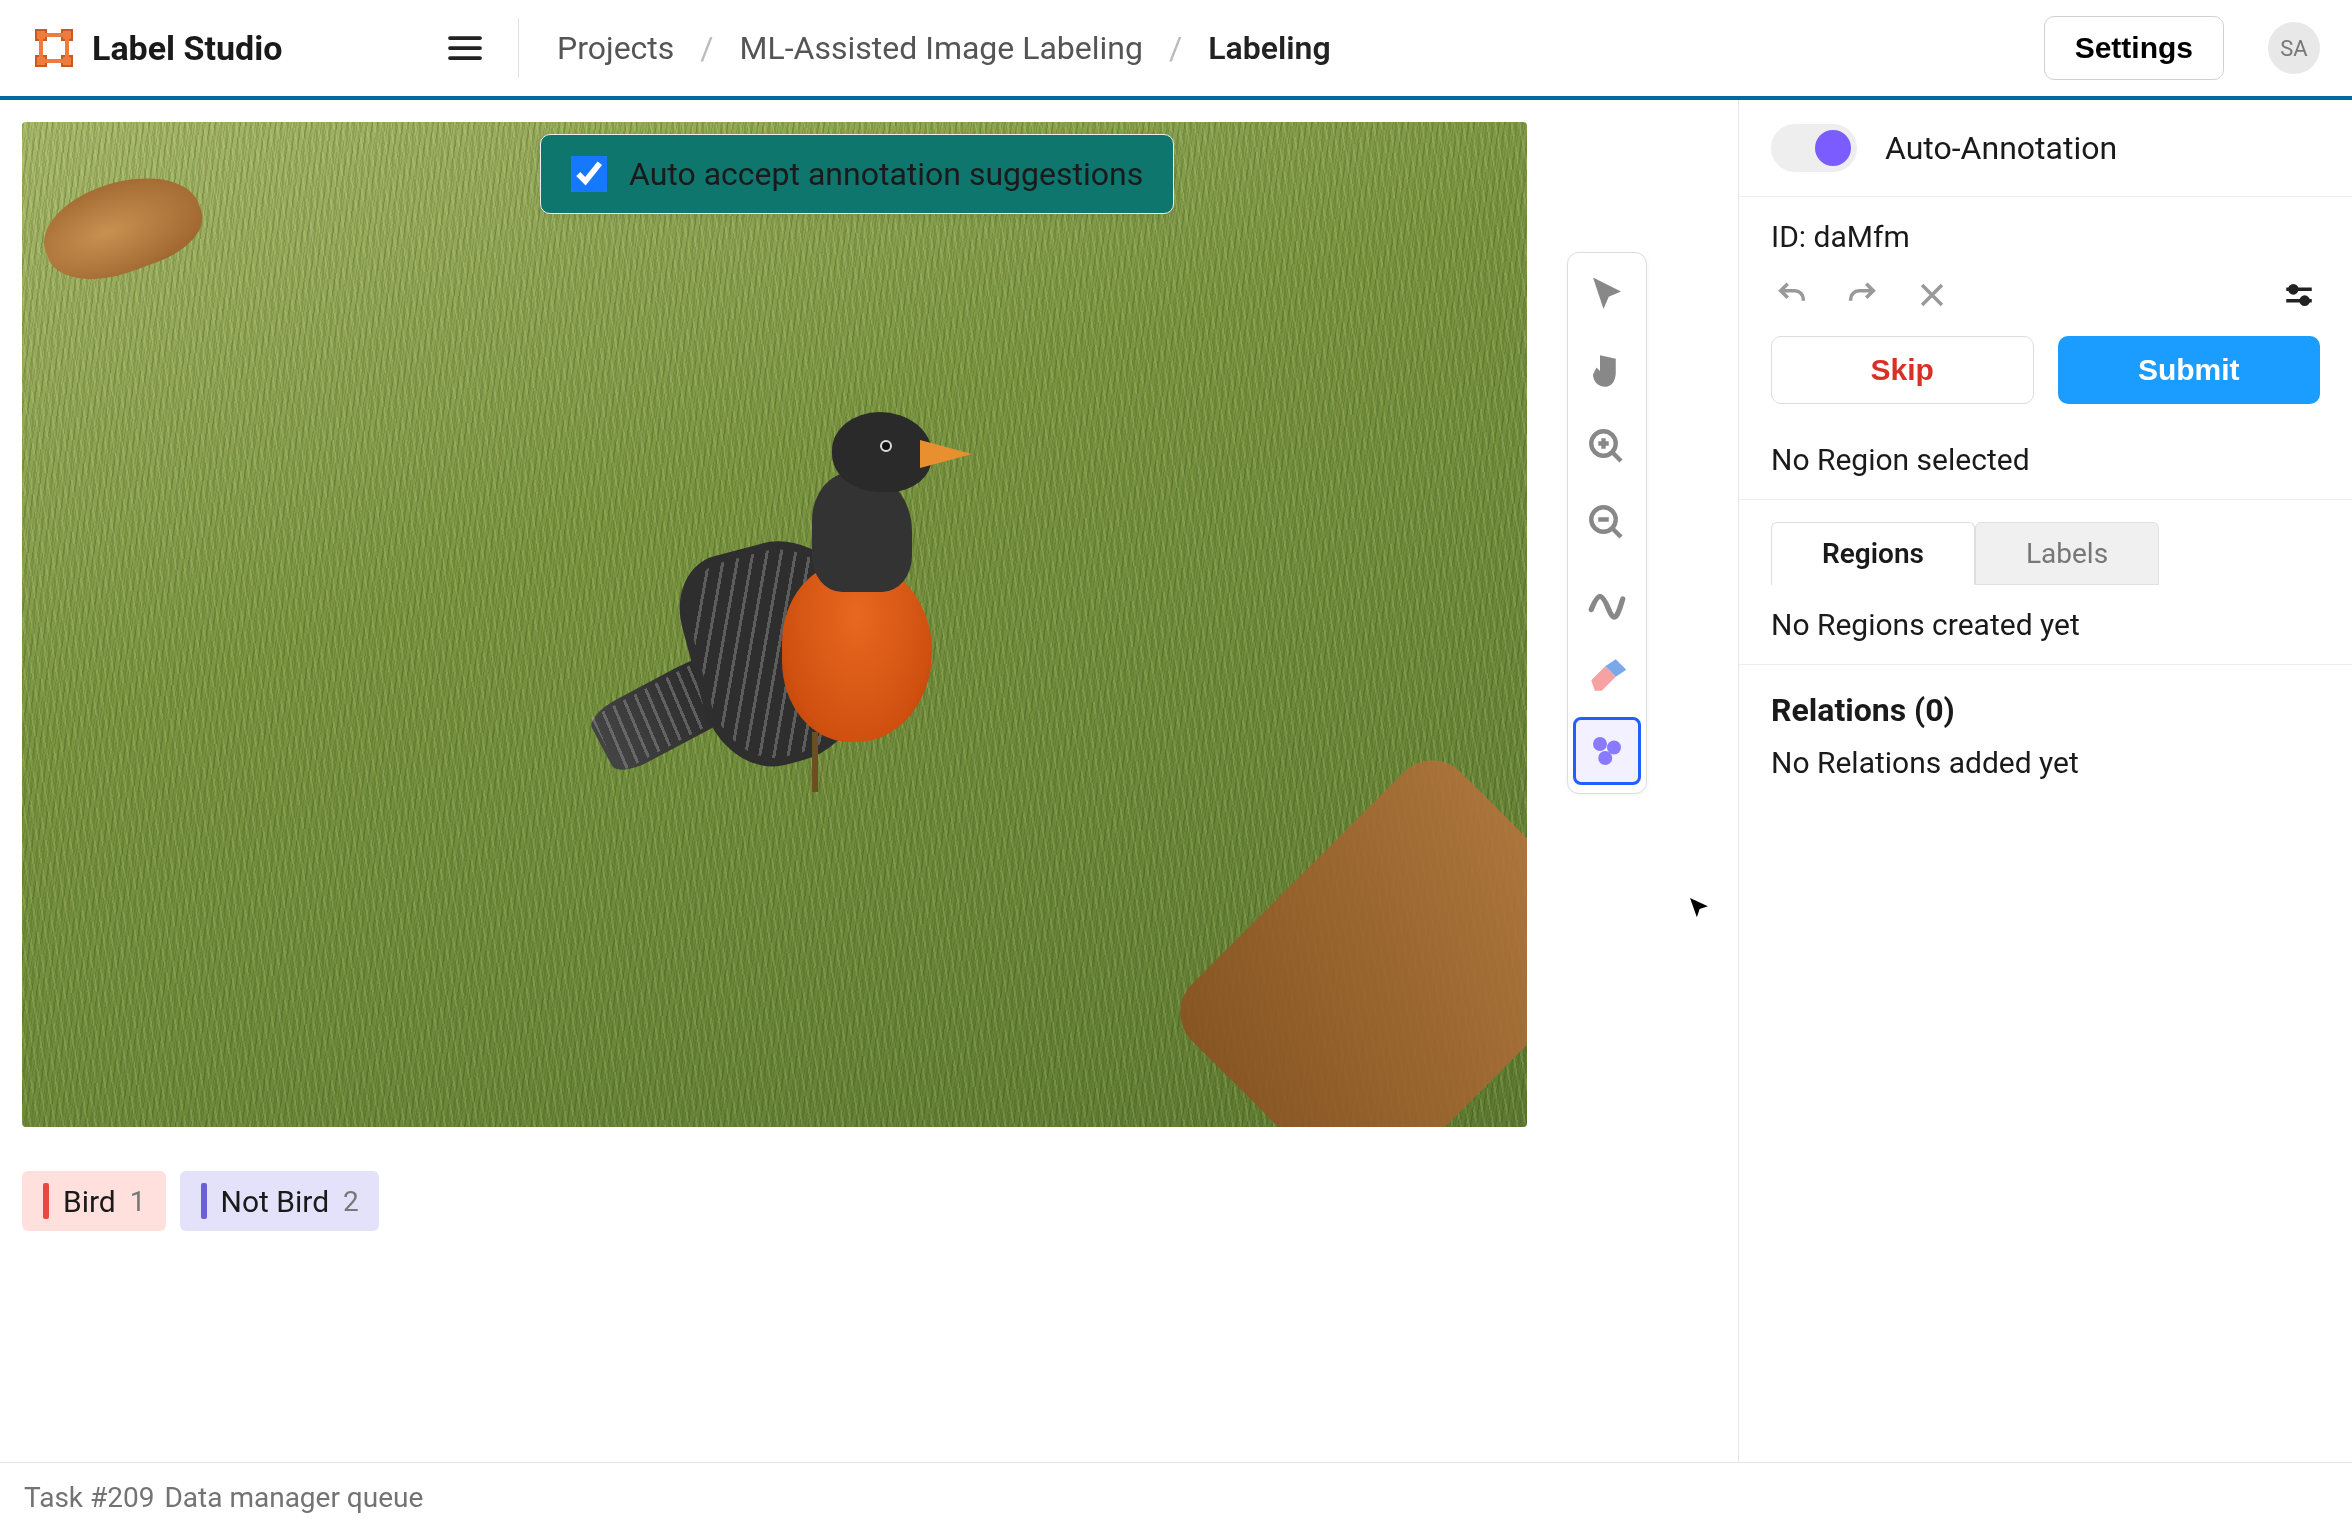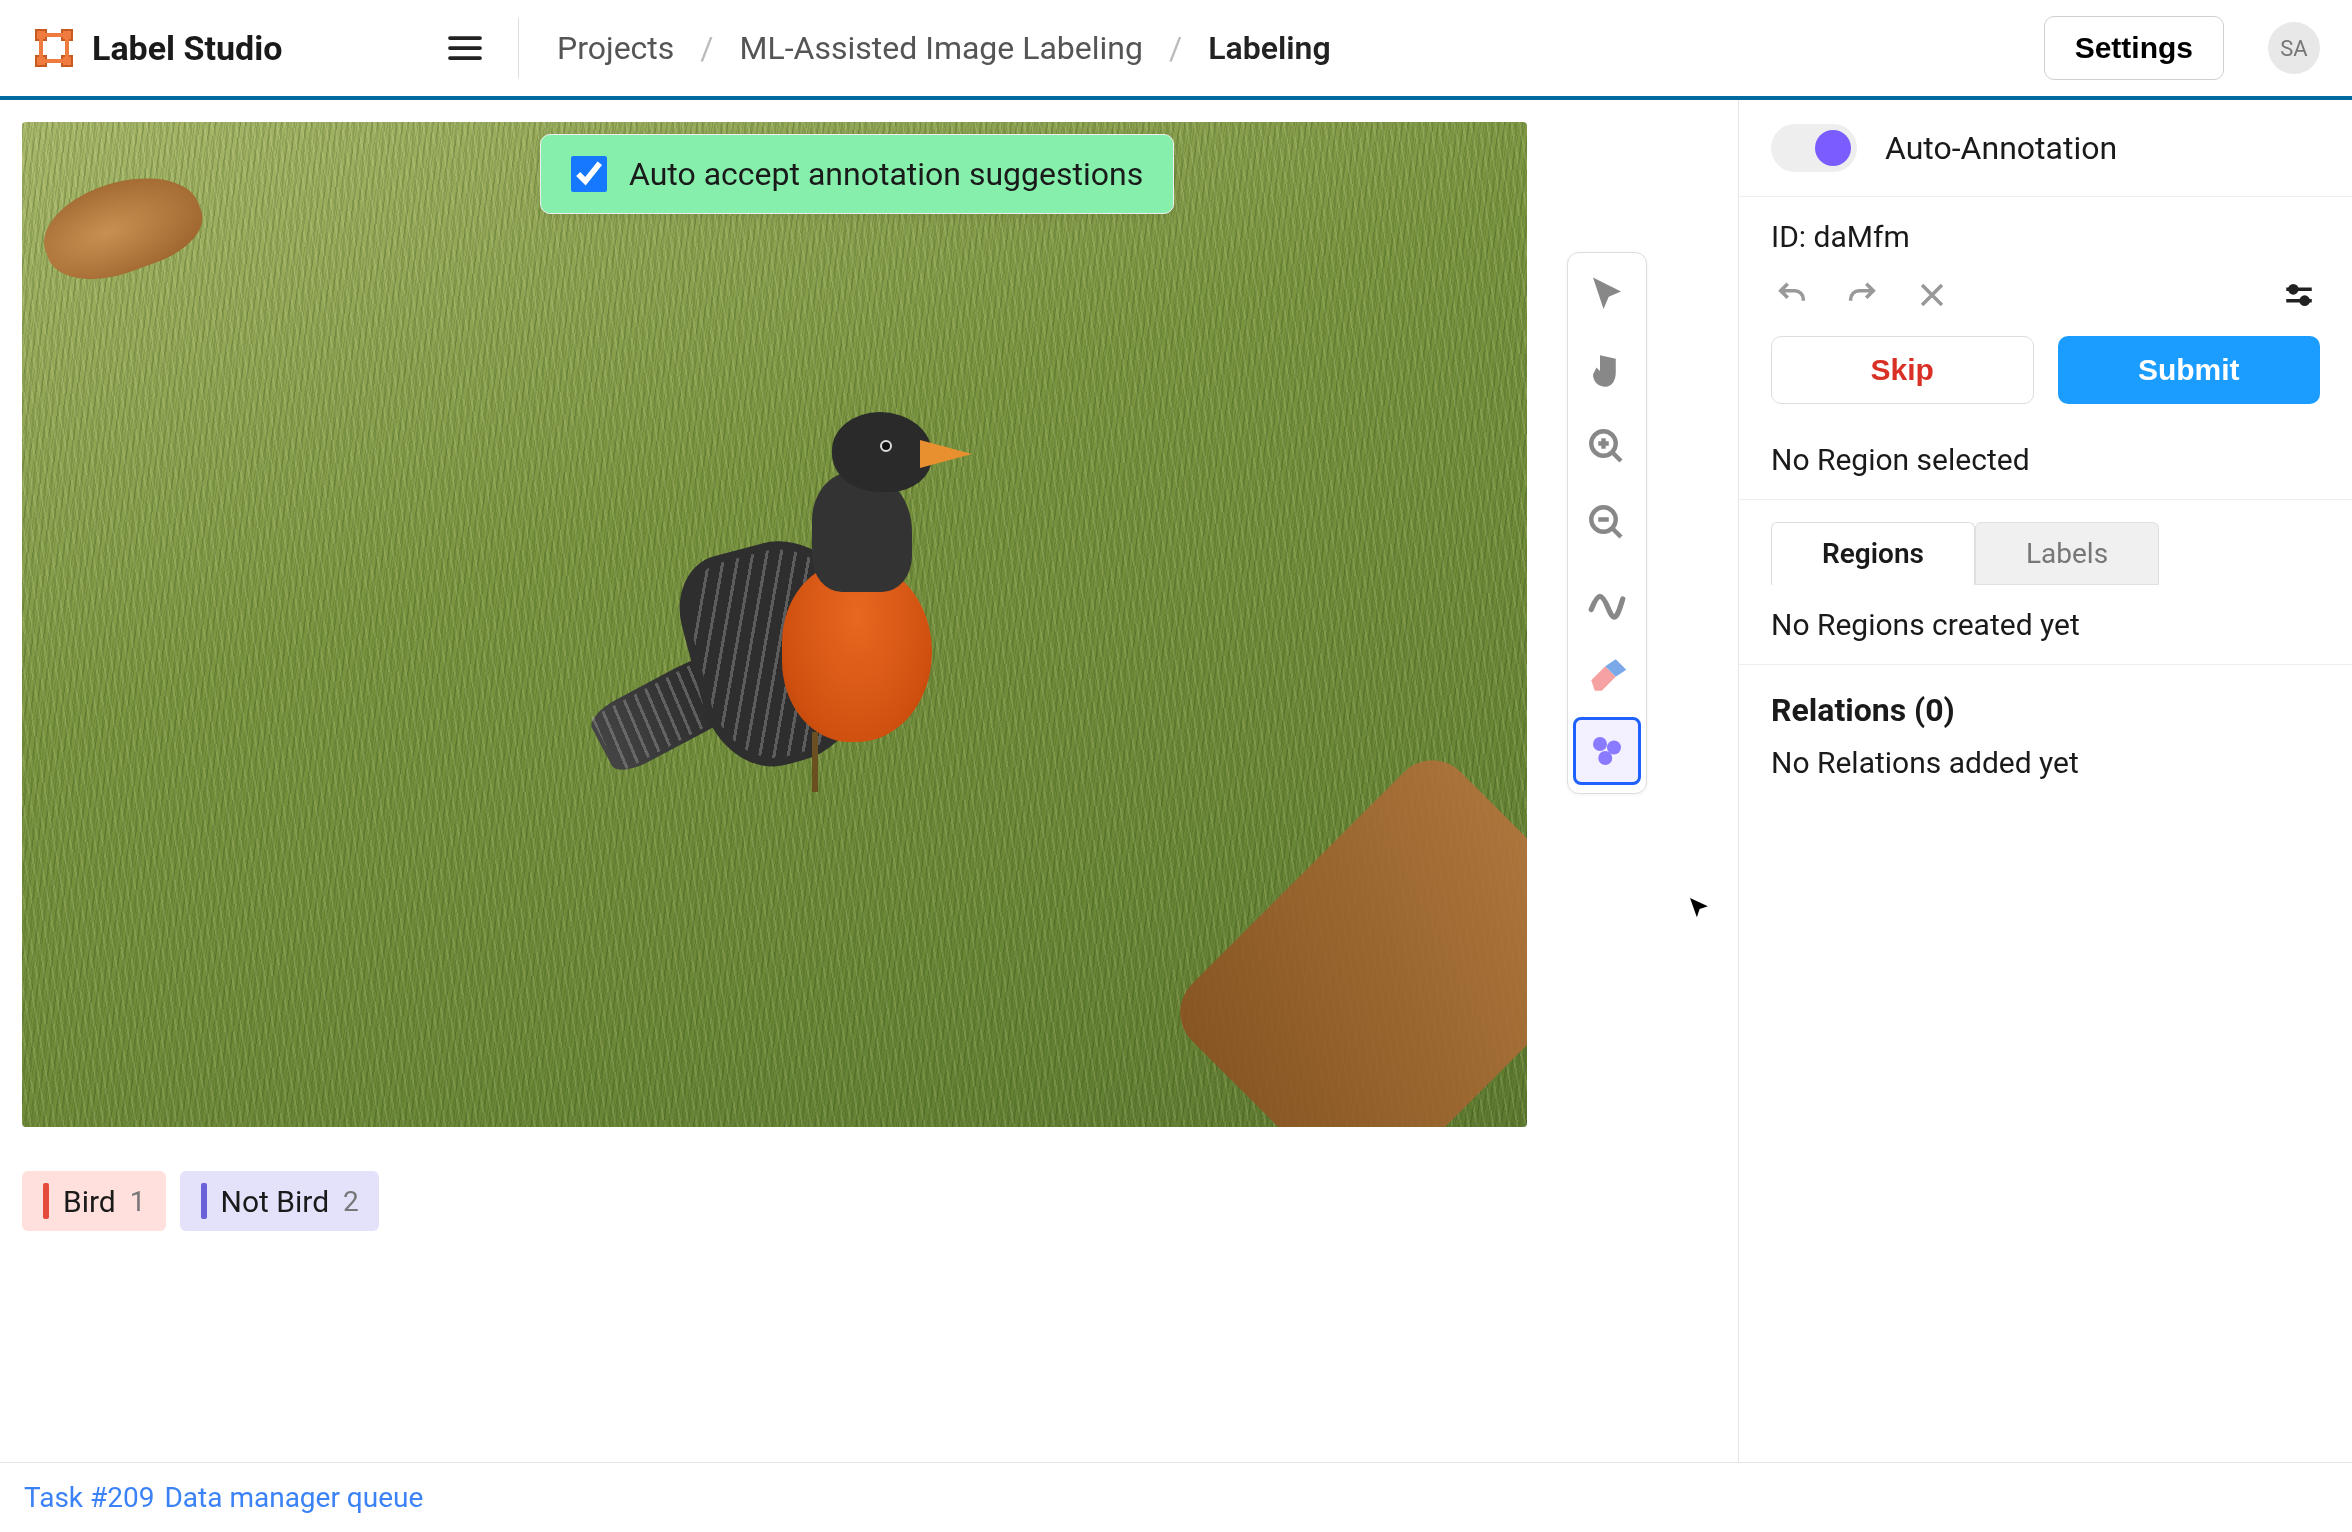--- a/index.html
+++ b/index.html
@@ -33,21 +33,21 @@
 .bird .beak { position:absolute; top:28px; left:258px; width:0; height:0; border-left:52px solid #e89030; border-top:14px solid transparent; border-bottom:14px solid transparent; }
 .bird .eye { position:absolute; top:28px; left:218px; width:12px; height:12px; background:#111; border-radius:50%; border:2px solid #ddd; }
 .bird .neck { position:absolute; top:60px; left:150px; width:100px; height:120px; background:#333; border-radius: 40% 50% 30% 30%; }
 .bird .breast { position:absolute; top:150px; left:120px; width:150px; height:180px; background: radial-gradient(ellipse at 50% 30%, #e86820 0%, #d05010 70%, #b04000 100%); border-radius: 45% 50% 50% 45%; }
 .bird .wing { position:absolute; top:130px; left:30px; width:180px; height:220px; background:#2e2e2e; border-radius: 30% 50% 60% 40%; transform: rotate(-15deg); }
 .bird .wing::after { content:''; position:absolute; inset:8px; background: repeating-linear-gradient(115deg, rgba(200,200,200,.3) 0 3px, transparent 3px 14px); border-radius: inherit; }
 .bird .tail { position:absolute; top:260px; left:-70px; width:170px; height:70px; background: linear-gradient(90deg,#444,#222); transform: rotate(-28deg); border-radius: 20% 40% 40% 20%; }
 .bird .tail::after { content:''; position:absolute; inset:4px; background: repeating-linear-gradient(95deg, rgba(180,180,180,.35) 0 3px, transparent 3px 12px); }
 .bird .leg { position:absolute; top:320px; left:150px; width:6px; height:60px; background:#6a5020; }
 
-.auto-accept { position: absolute; top: 34px; left: 540px; background: #86efac; border: 1px solid #eee; border-radius: 10px; box-shadow: 0 2px 8px rgba(0,0,0,.08); padding: 20px 30px; display: flex; align-items: center; gap: 22px; font-size: 32px; }
+.auto-accept { position: absolute; top: 34px; left: 540px; background: #0f766e; border: 1px solid #eee; border-radius: 10px; box-shadow: 0 2px 8px rgba(0,0,0,.08); padding: 20px 30px; display: flex; align-items: center; gap: 22px; font-size: 32px; }
 .auto-accept input[type=checkbox] { width: 36px; height: 36px; accent-color: #1677ff; cursor: pointer; }
 
 .toolbox { width: 80px; background: #fff; border: 1px solid #ddd; border-radius: 12px; box-shadow: 0 1px 4px rgba(0,0,0,.05); padding: 8px 6px; display: flex; flex-direction: column; gap: 8px; margin-top: 130px; align-items:center; }
 .tool { width: 68px; height: 68px; border-radius: 8px; display: flex; align-items: center; justify-content: center; cursor: pointer; color: #888; border: none; background: transparent; }
 .tool.selected { border: 3px solid #2060ff; background: #f3f0ff; }
 .tool svg { width: 42px; height: 42px; }
 
 .labels-row { display: flex; gap: 14px; padding: 22px 22px; }
 .label-tag { display: inline-flex; align-items: center; gap: 14px; padding: 12px 20px 12px 21px; border-radius: 6px; font-size: 30px; cursor: pointer; }
 .label-tag .bar { width: 6px; height: 36px; border-radius: 2px; }
@@ -78,21 +78,21 @@
 
 .tabs { display: flex; padding: 22px 32px 0; gap: 0; }
 .tab { padding: 14px 50px; font-size: 28px; cursor: pointer; border-radius: 6px 6px 0 0; }
 .tab.active { background: #fff; border: 1px solid #ddd; border-bottom: none; font-weight: 600; }
 .tab.inactive { background: #f0f0f0; border: 1px solid #e0e0e0; color: #777; text-align: center; }
 .tab-content { padding: 22px 32px; font-size: 30px; border-bottom: 1px solid #eee; }
 
 .relations-hdr { font-size: 32px; font-weight: 700; padding: 26px 32px 10px; }
 .relations-body { font-size: 30px; padding: 6px 32px 24px; }
 
-.footer { height: 70px; border-top: 1px solid #e5e5e5; display: flex; align-items: center; padding: 0 24px; font-size: 28px; color: #3b82f6; gap: 10px; }
+.footer { height: 70px; border-top: 1px solid #e5e5e5; display: flex; align-items: center; padding: 0 24px; font-size: 28px; color: #737373; gap: 10px; }
 
 .cursor-ptr { position:absolute; width:22px; height:22px; pointer-events:none; }
 </style>
 </head>
 <body>
 
 <div class="topbar">
   <div class="logo-block">
     <svg class="logo-icon" viewBox="0 0 44 44">
         <rect x="4" y="4" width="10" height="10" fill="#f07b3f" stroke="#c85a1f" stroke-width="2"></rect>

